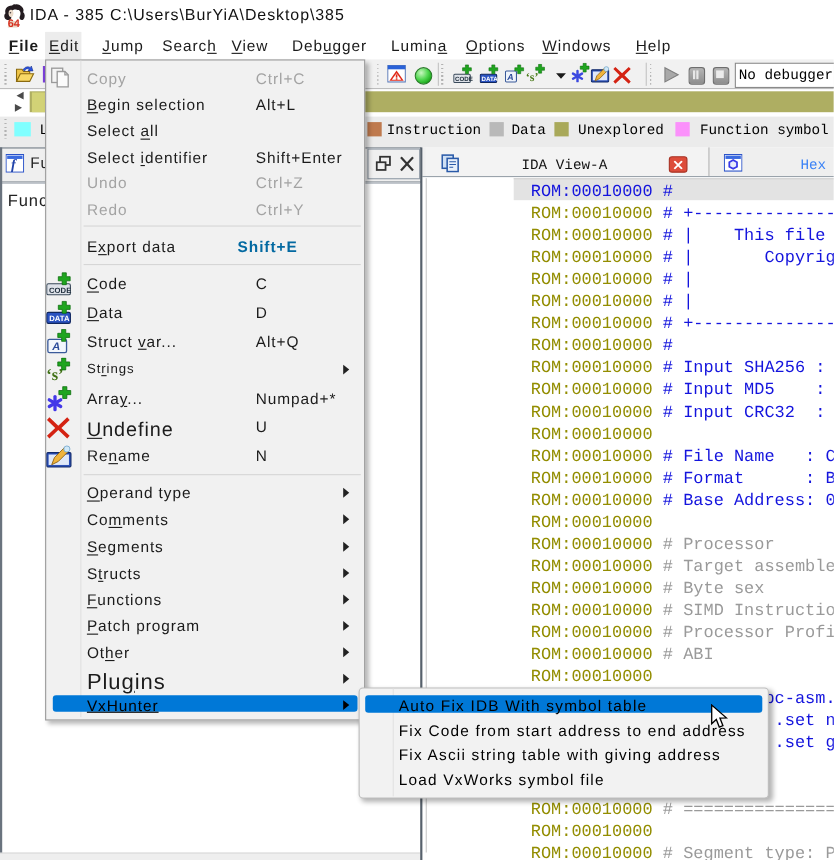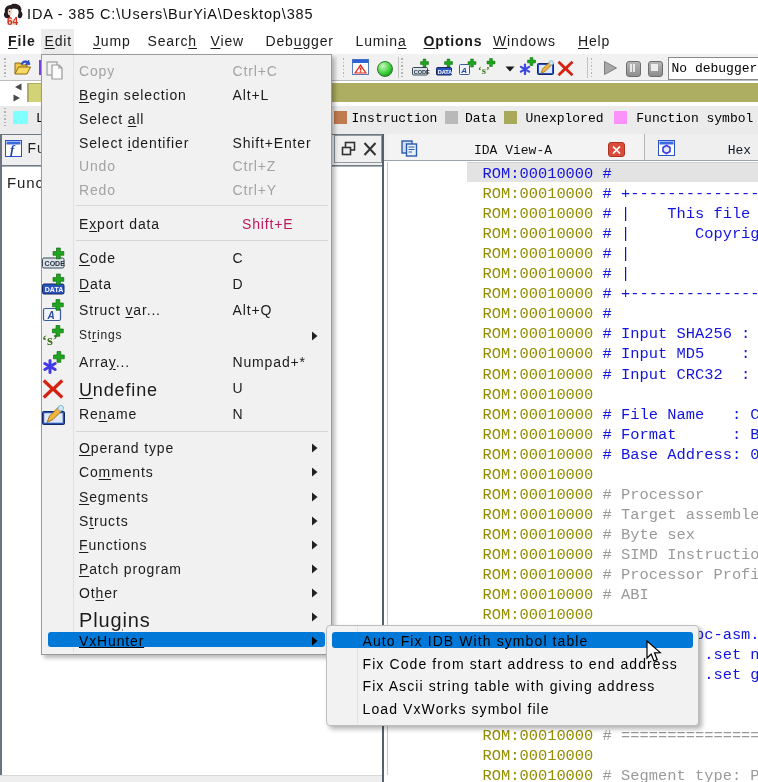--- a/index.html
+++ b/index.html
@@ -23,21 +23,21 @@
 <div class="abs ui" style="left:27px;top:6px;font-size:14.5px;color:#111;">IDA - 385 C:\Users\BurYiA\Desktop\385</div>
 <div class="abs" style="left:0;top:28px;width:758px;height:26px;background:#ffffff;"></div>
 <div class="abs" style="left:41px;top:29px;width:33px;height:25px;background:#ececec;"></div>
 <div class="abs ui" style="left:8px;top:32.5px;font-size:14px;color:#1b1b1b;font-weight:bold;"><u>F</u>ile</div>
 <div class="abs ui" style="left:44.5px;top:32.5px;font-size:14px;color:#1b1b1b;"><u>E</u>dit</div>
 <div class="abs ui" style="left:93px;top:32.5px;font-size:14px;color:#1b1b1b;"><u>J</u>ump</div>
 <div class="abs ui" style="left:147.5px;top:32.5px;font-size:14px;color:#1b1b1b;">Searc<u>h</u></div>
 <div class="abs ui" style="left:210.5px;top:32.5px;font-size:14px;color:#1b1b1b;"><u>V</u>iew</div>
 <div class="abs ui" style="left:265.5px;top:32.5px;font-size:14px;color:#1b1b1b;">Deb<u>u</u>gger</div>
 <div class="abs ui" style="left:355.5px;top:32.5px;font-size:14px;color:#1b1b1b;">Lumin<u>a</u></div>
-<div class="abs ui" style="left:423.5px;top:32.5px;font-size:14px;color:#1b1b1b;font-weight:bold;"><u>O</u>ptions</div>
+<div class="abs ui" style="left:423.5px;top:32.5px;font-size:14px;color:#1b1b1b;"><u>O</u>ptions</div>
 <div class="abs ui" style="left:493px;top:32.5px;font-size:14px;color:#1b1b1b;"><u>W</u>indows</div>
 <div class="abs ui" style="left:578px;top:32.5px;font-size:14px;color:#1b1b1b;"><u>H</u>elp</div>
 <div class="abs" style="left:0;top:54px;width:758px;height:26px;background:#f1f1f1;border-bottom:1px solid #bdbdbd;"></div>
 <div class="abs" style="left:4px;top:58px;width:2px;height:19px;background-image:repeating-linear-gradient(#b2b2b2 0 1.5px,transparent 1.5px 3.5px);width:1.5px;"></div>
 <svg class="abs" style="left:14px;top:59px" width="18" height="18" viewBox="0 0 18 18">
 <path d="M1,15 L1,4 L6,4 L7.5,6 L13,6 L13,8" fill="#f0c64a" stroke="#8a6a10" stroke-width="1"></path>
 <path d="M1,15 L4.5,8 L16.5,8 L13,15 Z" fill="#f8d966" stroke="#8a6a10" stroke-width="1"></path>
 <path d="M7,4.5 C8.5,1.5 12,1 13.5,2.5 L14.5,1 L16,5.5 L11.5,5.5 L12.5,3.8 C11,3 9,3.5 8.5,5.5 Z" fill="#2a52e0" stroke="#122a80" stroke-width="0.5"></path>
 </svg>
 <div class="abs" style="left:38.5px;top:59.5px;width:3.5px;height:15px;background:#7a3fd8;"></div>
@@ -158,21 +158,21 @@
 <div class="abs mono" style="left:474px;top:142.5px;font-size:13px;color:#111;white-space:pre;">IDA View-A</div>
 <div class="abs" style="left:607.5px;top:142px;width:17px;height:15px;background:#dd4c3a;border:1px solid #a83325;border-radius:3px;box-sizing:border-box;"></div>
 <svg class="abs" style="left:611.5px;top:145.5px" width="9" height="8" viewBox="0 0 9 8">
     <path d="M1,0.5 L8,7.5 M8,0.5 L1,7.5" stroke="#fff" stroke-width="1.7"></path>
   </svg>
 <svg class="abs" style="left:657.5px;top:139.5px" width="17" height="17" viewBox="0 0 17 17">
 <rect x="0.5" y="0.5" width="16" height="15" fill="#ffffff" stroke="#2a52c8" stroke-width="1"></rect>
 <rect x="1.5" y="1.5" width="14" height="3" fill="#3a6ae0"></rect>
 <path d="M8.5,5.5 L12,7.5 L12,11.5 L8.5,13.5 L5,11.5 L5,7.5 Z" fill="#e8ecfa" stroke="#3a3ae8" stroke-width="1.6"></path>
 </svg>
-<div class="abs mono" style="left:727.7px;top:142.5px;font-size:13px;color:#0f172a;white-space:pre;">Hex</div>
+<div class="abs mono" style="left:727.7px;top:142.5px;font-size:13px;color:#3b82f6;white-space:pre;">Hex</div>
 <div class="abs" style="left:0;top:166px;width:382px;height:609px;background:#ffffff;border-top:1px solid #a8b0b8;"></div>
 <div class="abs ui" style="left:7px;top:173.5px;font-size:15px;color:#222;white-space:nowrap;">Function name</div>
 <div class="abs" style="left:0;top:775px;width:382px;height:7px;background:#eeeeee;border-top:1px solid #d9d9d9;"></div>
 <div class="abs" style="left:0;top:134px;width:1.5px;height:641px;background:#6a737e;"></div>
 <div class="abs" style="left:382px;top:134px;width:2px;height:648px;background:#57616c;"></div>
 <div class="abs" style="left:386.8px;top:162px;width:1px;height:613px;background:#c9c9c9;"></div>
 <div class="abs" style="left:467px;top:162.3px;width:291px;height:20px;background:#e3e3e3;border-top:1px solid #d0d0d0;box-sizing:border-box;"></div>
 <div class="abs mono" style="left:482.5px;top:163.90px;font-size:15.4px;line-height:20.06px;white-space:pre;"><span style="color:#1414dd">ROM:00010000</span><span style="color:#1414dd"> #</span></div>
 <div class="abs mono" style="left:482.5px;top:183.96px;font-size:15.4px;line-height:20.06px;white-space:pre;"><span style="color:#938d00">ROM:00010000</span><span style="color:#1414dd"> # +------------------------------------------------------------</span></div>
 <div class="abs mono" style="left:482.5px;top:204.02px;font-size:15.4px;line-height:20.06px;white-space:pre;"><span style="color:#938d00">ROM:00010000</span><span style="color:#1414dd"> # |    This file has been generated by The Interactive Disassembler (IDA)</span></div>
@@ -213,21 +213,21 @@
 <div class="abs ui" style="left:232.5px;top:87.0px;font-size:14px;color:#1b1b1b;white-space:nowrap;">Alt+L</div>
 <div class="abs ui" style="left:79px;top:111.0px;font-size:14px;color:#1b1b1b;white-space:nowrap;">Select <u>a</u>ll</div>
 <div class="abs ui" style="left:79px;top:135.1px;font-size:14px;color:#1b1b1b;white-space:nowrap;">Select <u>i</u>dentifier</div>
 <div class="abs ui" style="left:232.5px;top:135.1px;font-size:14px;color:#1b1b1b;white-space:nowrap;">Shift+Enter</div>
 <div class="abs ui" style="left:79px;top:158.2px;font-size:14px;color:#a3a3a3;white-space:nowrap;">Undo</div>
 <div class="abs ui" style="left:232.5px;top:158.2px;font-size:14px;color:#a3a3a3;white-space:nowrap;">Ctrl+Z</div>
 <div class="abs ui" style="left:79px;top:182.3px;font-size:14px;color:#a3a3a3;white-space:nowrap;">Redo</div>
 <div class="abs ui" style="left:232.5px;top:182.3px;font-size:14px;color:#a3a3a3;white-space:nowrap;">Ctrl+Y</div>
 <div class="abs" style="left:76px;top:205.0px;width:252px;height:1px;background:#d6d6d6;"></div>
 <div class="abs ui" style="left:79px;top:215.5px;font-size:14px;color:#1b1b1b;white-space:nowrap;">E<u>x</u>port data</div>
-<div class="abs ui" style="left:242px;top:215.5px;font-size:14px;color:#be185d;white-space:nowrap;">Shift+E</div>
+<div class="abs ui" style="left:216px;top:215.5px;font-size:14px;color:#0369a1;white-space:nowrap;font-weight:bold;">Shift+E</div>
 <div class="abs" style="left:76px;top:239.7px;width:252px;height:1px;background:#d6d6d6;"></div>
 <div class="abs ui" style="left:79px;top:250.2px;font-size:14px;color:#1b1b1b;white-space:nowrap;"><u>C</u>ode</div>
 <div class="abs ui" style="left:232.5px;top:250.2px;font-size:14px;color:#1b1b1b;white-space:nowrap;">C</div>
 <div class="abs ui" style="left:79px;top:276.2px;font-size:14px;color:#1b1b1b;white-space:nowrap;"><u>D</u>ata</div>
 <div class="abs ui" style="left:232.5px;top:276.2px;font-size:14px;color:#1b1b1b;white-space:nowrap;">D</div>
 <div class="abs ui" style="left:79px;top:302.2px;font-size:14px;color:#1b1b1b;white-space:nowrap;">Struct <u>v</u>ar...</div>
 <div class="abs ui" style="left:232.5px;top:302.2px;font-size:14px;color:#1b1b1b;white-space:nowrap;">Alt+Q</div>
 <div class="abs ui" style="left:79px;top:328.2px;font-size:12px;color:#1b1b1b;white-space:nowrap;">St<u>r</u>ings</div>
 <svg class="abs" style="left:311px;top:331.2px" width="7" height="10" viewBox="0 0 7 10">
     <path d="M1,0.5 L6.5,5 L1,9.5 Z" fill="#222"></path>

